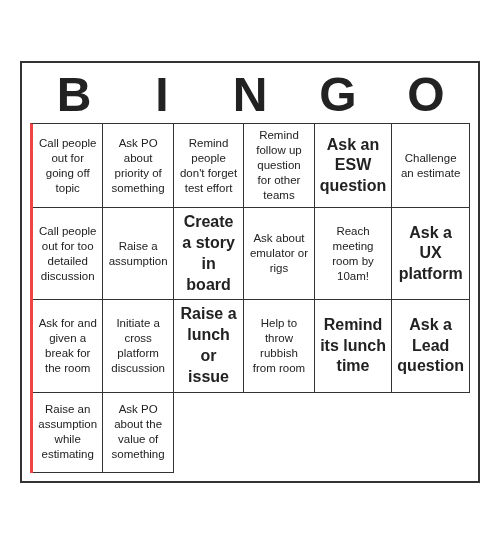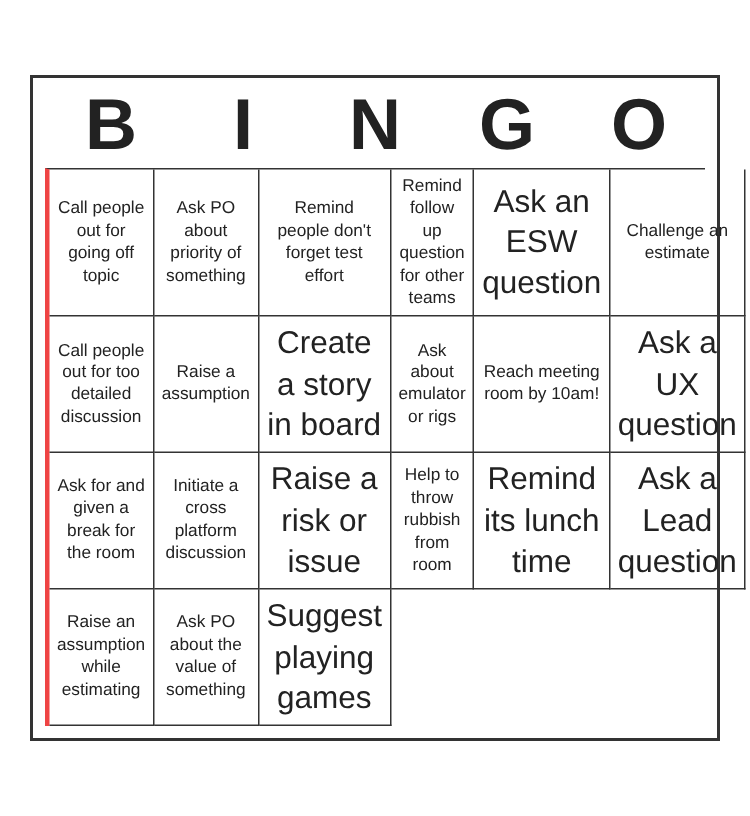--- a/index.html
+++ b/index.html
@@ -47,22 +47,22 @@
       padding: 4px 5px;
       text-align: center;
       cursor: pointer;
     }
     .bingo-cell span {
       font-size: 11.5px;
       line-height: 1.3;
       color: #222;
     }
     .bingo-cell.large-text span {
-      font-size: 21px;
-      font-weight: normal;
+      font-size: 16px;
+      font-weight: bold;
     }
   </style>
 </head>
 <body>
 
 <div class="bingo-card">
   <div class="bingo-header">
   <div class="bingo-letter">B</div>
       <div class="bingo-letter">I</div>
       <div class="bingo-letter">N</div>
@@ -97,43 +97,40 @@
       <div class="bingo-cell large-text">
         <span>Create a story in board</span>
       </div>
       <div class="bingo-cell">
         <span>Ask about emulator or rigs</span>
       </div>
       <div class="bingo-cell">
         <span>Reach meeting room by 10am!</span>
       </div>
       <div class="bingo-cell large-text">
-        <span>Ask a UX question</span>
+        <span>Ask a UX platform</span>
       </div>
       <div class="bingo-cell">
         <span>Ask for and given a break for the room</span>
       </div>
       <div class="bingo-cell">
         <span>Initiate a cross platform discussion</span>
       </div>
       <div class="bingo-cell large-text">
-        <span>Raise a risk or issue</span>
+        <span>Raise a lunch or issue</span>
       </div>
       <div class="bingo-cell">
         <span>Help to throw rubbish from room</span>
       </div>
       <div class="bingo-cell large-text">
         <span>Remind its lunch time</span>
       </div>
       <div class="bingo-cell large-text">
         <span>Ask a Lead question</span>
       </div>
       <div class="bingo-cell">
         <span>Raise an assumption while estimating</span>
       </div>
       <div class="bingo-cell">
         <span>Ask PO about the value of something</span>
       </div>
-      <div class="bingo-cell large-text">
-        <span>Suggest playing games</span>
-      </div>
     </div>
 </div>
 
 </body></html>

